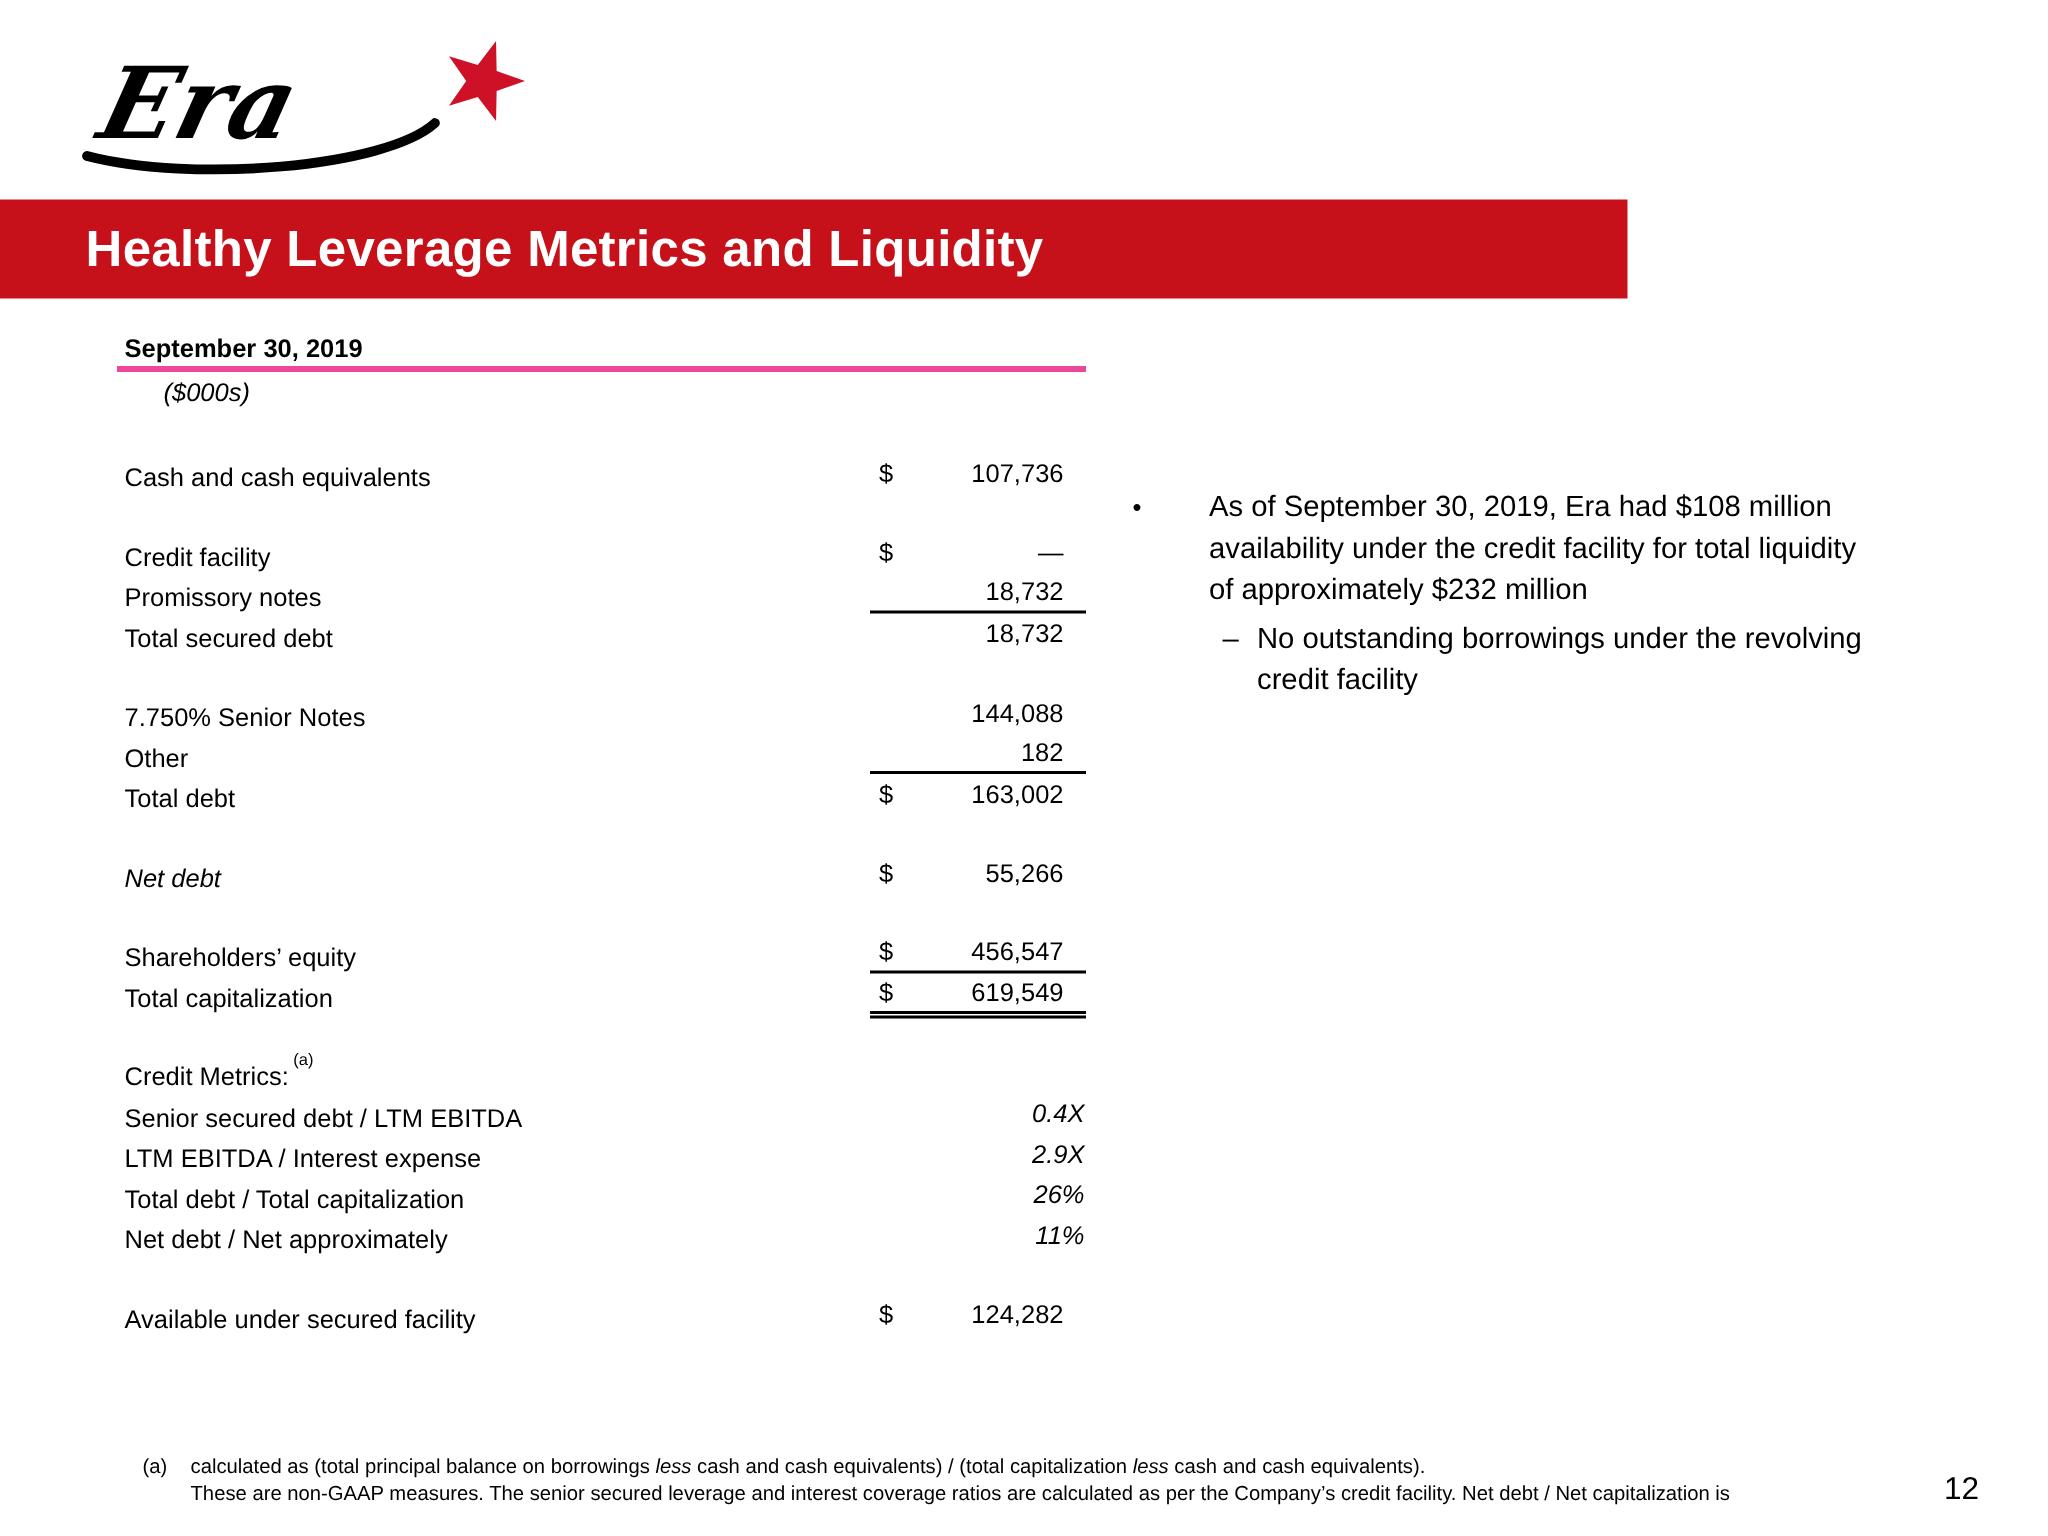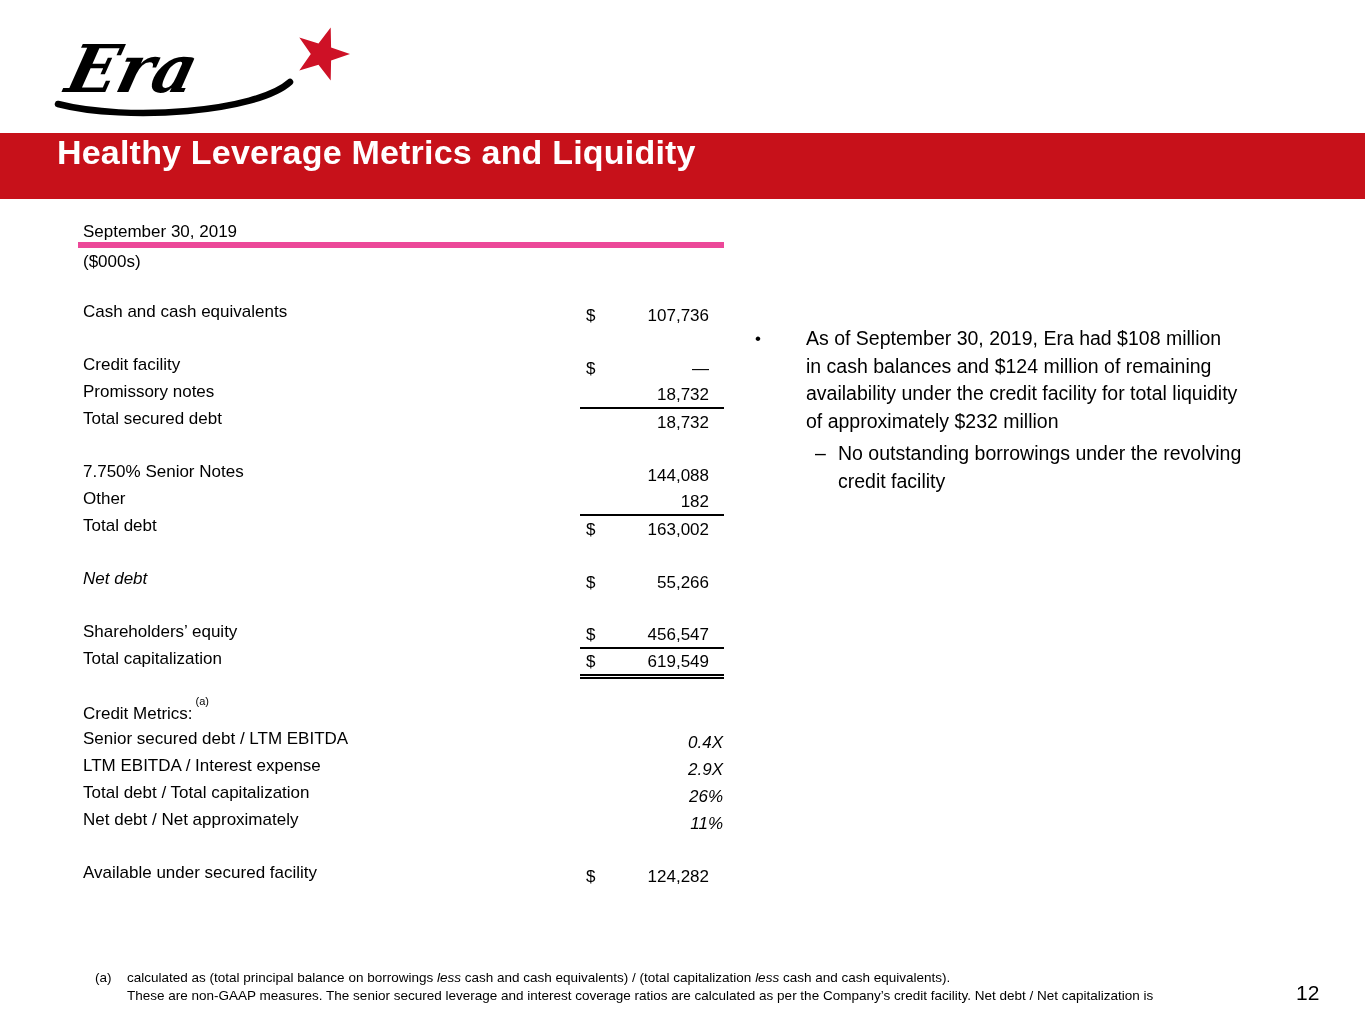--- a/index.html
+++ b/index.html
@@ -10,36 +10,36 @@
     color: #000;
     font-family: "Liberation Sans", sans-serif;
     overflow: hidden;
   }
 
   
   .logo { position:absolute; left:42px; top:24px; width:320px; height:98px; }
 
   
   .banner {
-    position:absolute; left:0; top:133px; width:1365px; height:66px;
-    background:#C7111A; display:flex; 
+    position:absolute; left:0; top:133px; width:1085px; height:66px;
+    background:#C7111A; display:flex; align-items:center;
   }
   .banner .title {
     margin-left:57px; color:#fff; font-size:34px; font-weight:bold;
     letter-spacing:0.2px;
   }
 
   
   .fin { position:absolute; left:78px; top:222px; width:646px; font-size:17px; }
   .fin-header {
-    height:26px; border-bottom:6px solid #ec4899; font-weight:normal;
+    height:26px; border-bottom:4px solid #ec4899; font-weight:bold;
     padding-left:5px; display:flex; align-items:center;
   }
-  .fin-sub { height:28px; padding-left:5px; display:flex; align-items:center; }
-  .row { display:flex; height:27px; align-items:flex-start; }
+  .fin-sub { height:28px; font-style:italic; padding-left:5px; display:flex; align-items:center;margin-left:26px; }
+  .row { display:flex; height:27px; align-items:flex-end; }
   .row.gap { margin-top:26px; }
   .row .lbl { flex:1; padding-left:5px; white-space:nowrap; }
   .row .lbl.italic { font-style:italic; }
   .row .amt { width:144px; height:100%; display:flex; align-items:center; position:relative; }
   .row .usd { padding-left:6px; }
   .row .val { margin-left:auto; padding-right:15px; }
   .row.metric .val { padding-right:1px;font-style:italic; }
   .row.rule-b .amt { border-bottom:2px solid #000; }
   .row.rule-d .amt { border-bottom:2px solid #000; }
   .row.rule-d .amt::after {
@@ -196,21 +196,20 @@
         </span>
       </div>
     </div>
 </div>
 
 <div class="bullets">
   <div class="b-main">
     <span class="b-dot">•</span>
     <div>
         <div>As of September 30, 2019, Era had $108 million</div>
-        <div>in cash balances and $124 million of remaining</div>
         <div>availability under the credit facility for total liquidity</div>
         <div>of approximately $232 million</div>
       </div>
   </div>
   <div class="b-sub">
     <span class="b-dash">–</span>
     <div>
         <div>No outstanding borrowings under the revolving</div>
         <div>credit facility</div>
       </div>

